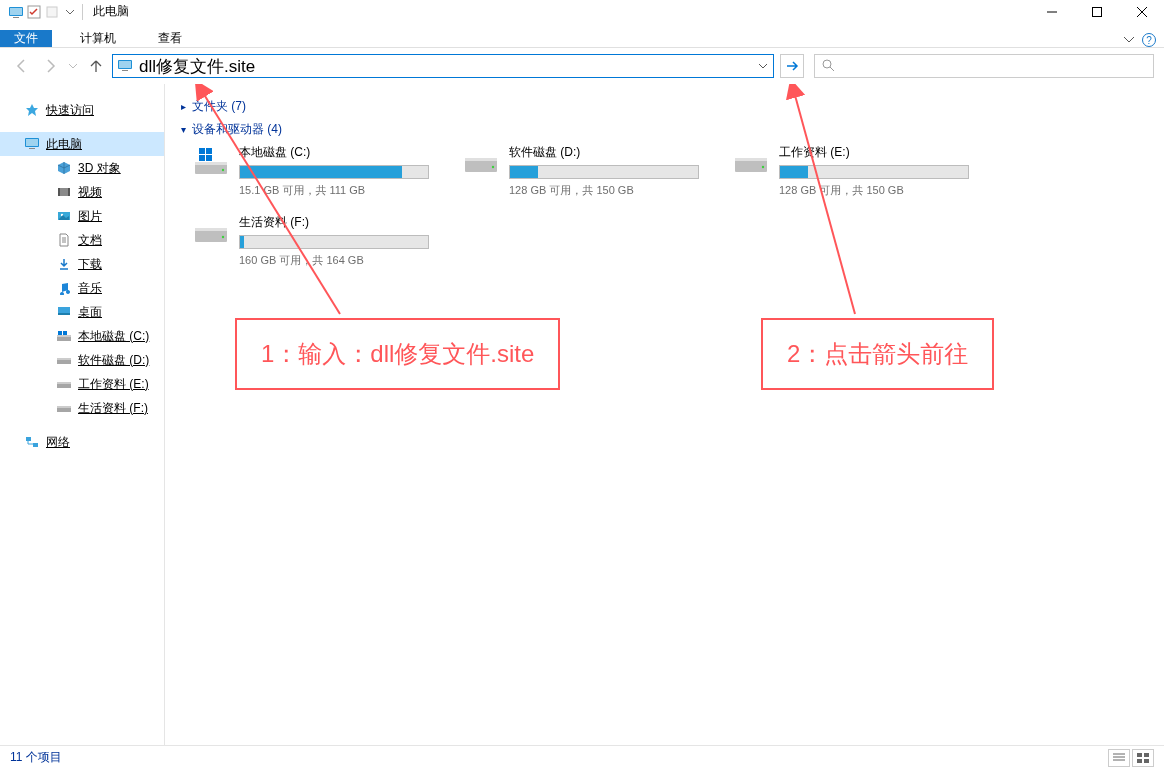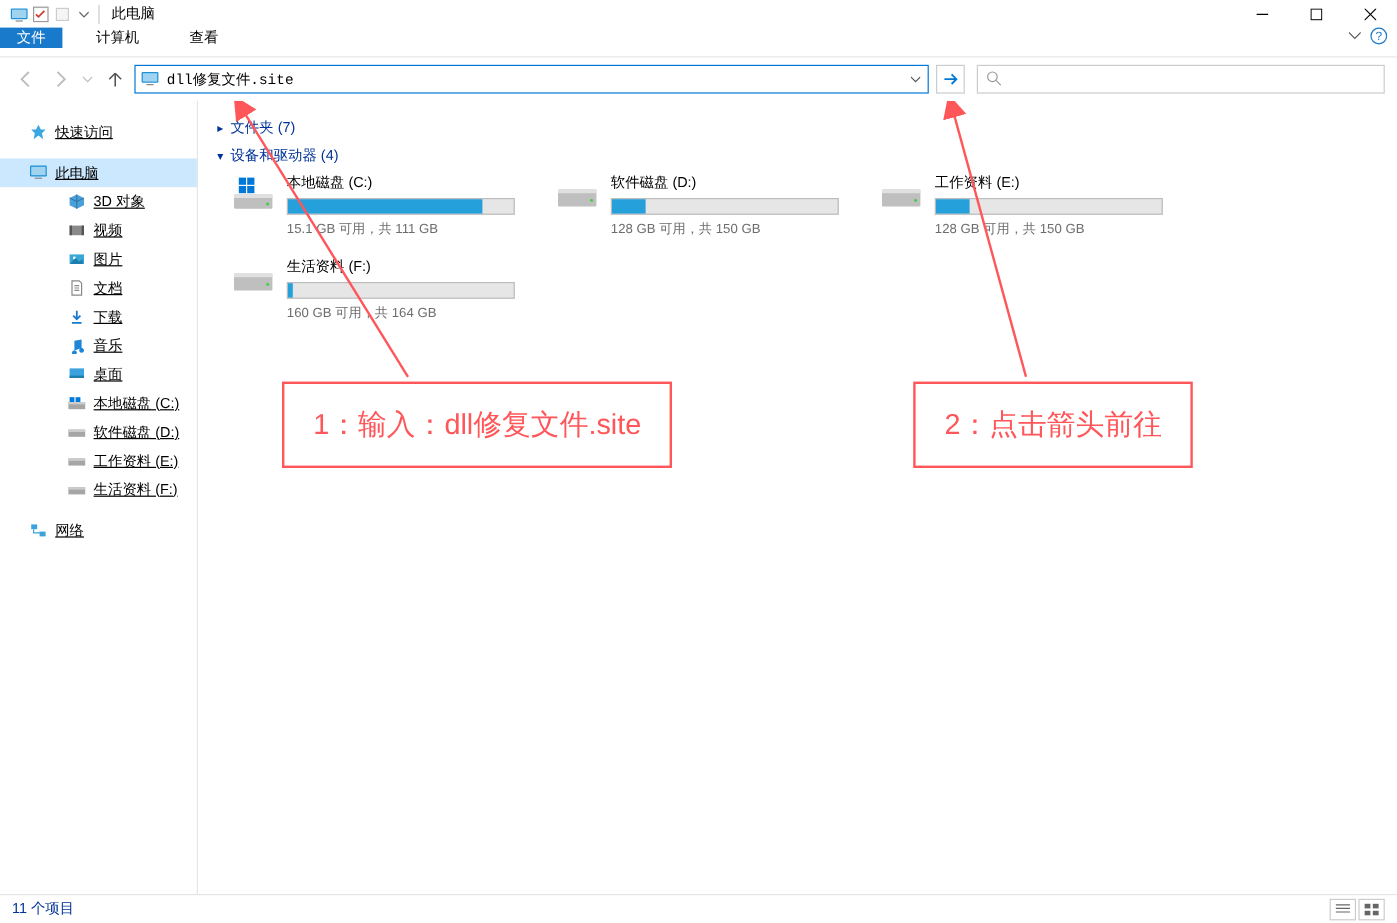--- a/index.html
+++ b/index.html
@@ -6,32 +6,32 @@
 body { width: 1164px; height: 769px; background: #fff; font-size: 12px; color: #000; overflow: hidden; position: relative; }
 
 .titlebar { height: 23px; display: flex; align-items: center; padding-left: 8px; background: #fff; }
 .titlebar-icons { display: flex; align-items: center; gap: 2px; }
 .sys-icon { width: 16px; height: 16px; display: inline-flex; align-items: center; justify-content: center; }
 .titlebar-sep { width: 1px; height: 16px; background: #ccc; margin: 0 4px; }
 .titlebar-title { margin-left: 6px; color: #000; }
 .win-ctrls { margin-left: auto; display: flex; }
 .win-btn { width: 45px; height: 23px; display: flex; align-items: center; justify-content: center; }
 
-.menubar { height: 25px; display: flex; align-items: flex-start; background: #fff; border-bottom: 1px solid #e0e0e0; }
+.menubar { height: 25px; display: flex; align-items: flex-end; background: #fff; border-bottom: 1px solid #e0e0e0; }
 .menu-file { background: #1979ca; color: #fff; padding: 0 14px; display: flex; align-items: center; font-size: 12px; }
 .menu-item { padding: 0 14px; display: flex; align-items: center; color: #000000; margin-left: 14px; }
 .menu-spacer { flex: 1; }
 .menu-right { display: flex; align-items: center; padding-right: 8px; gap: 8px; }
 
 .navbar { height: 36px; display: flex; align-items: center; padding: 6px 10px 6px 10px; gap: 4px; background: #fff; }
 .nav-btn { width: 24px; height: 24px; display: flex; align-items: center; justify-content: center; color: #999; }
 .nav-btn.active { color: #555; }
 .addressbar { flex: 1; height: 24px; border: 1px solid #0078d7; display: flex; align-items: center; padding: 0 2px; background: #fff; }
 .addr-icon { width: 18px; height: 18px; margin: 0 2px; }
-.addr-input { flex: 1; border: none; outline: none; font-size: 12px; padding: 0 2px; font-family: Liberation Mono, monospace; }
+.addr-input { flex: 1; border: none; outline: none; font-size: 17px; padding: 0 2px; }
 .addr-drop { width: 16px; display: flex; align-items: center; justify-content: center; color: #555; }
 .go-btn { width: 24px; height: 24px; border: 1px solid #ccc; display: flex; align-items: center; justify-content: center; color: #0078d7; margin-left: 2px; }
 .searchbox { width: 340px; height: 24px; border: 1px solid #ccc; display: flex; align-items: center; padding: 0 6px; margin-left: 6px; color: #888; }
 .searchbox input { flex: 1; border: none; outline: none; font-size: 12px; }
 .searchbox .srch { color: #888; }
 
 .body { display: flex; height: calc(100% - 23px - 25px - 36px - 24px); }
 
 .sidebar { width: 165px; border-right: 1px solid #e5e5e5; padding-top: 14px; }
 .sb-item { display: flex; align-items: center; height: 24px; padding-left: 24px; gap: 6px; cursor: default; text-decoration: underline; }

